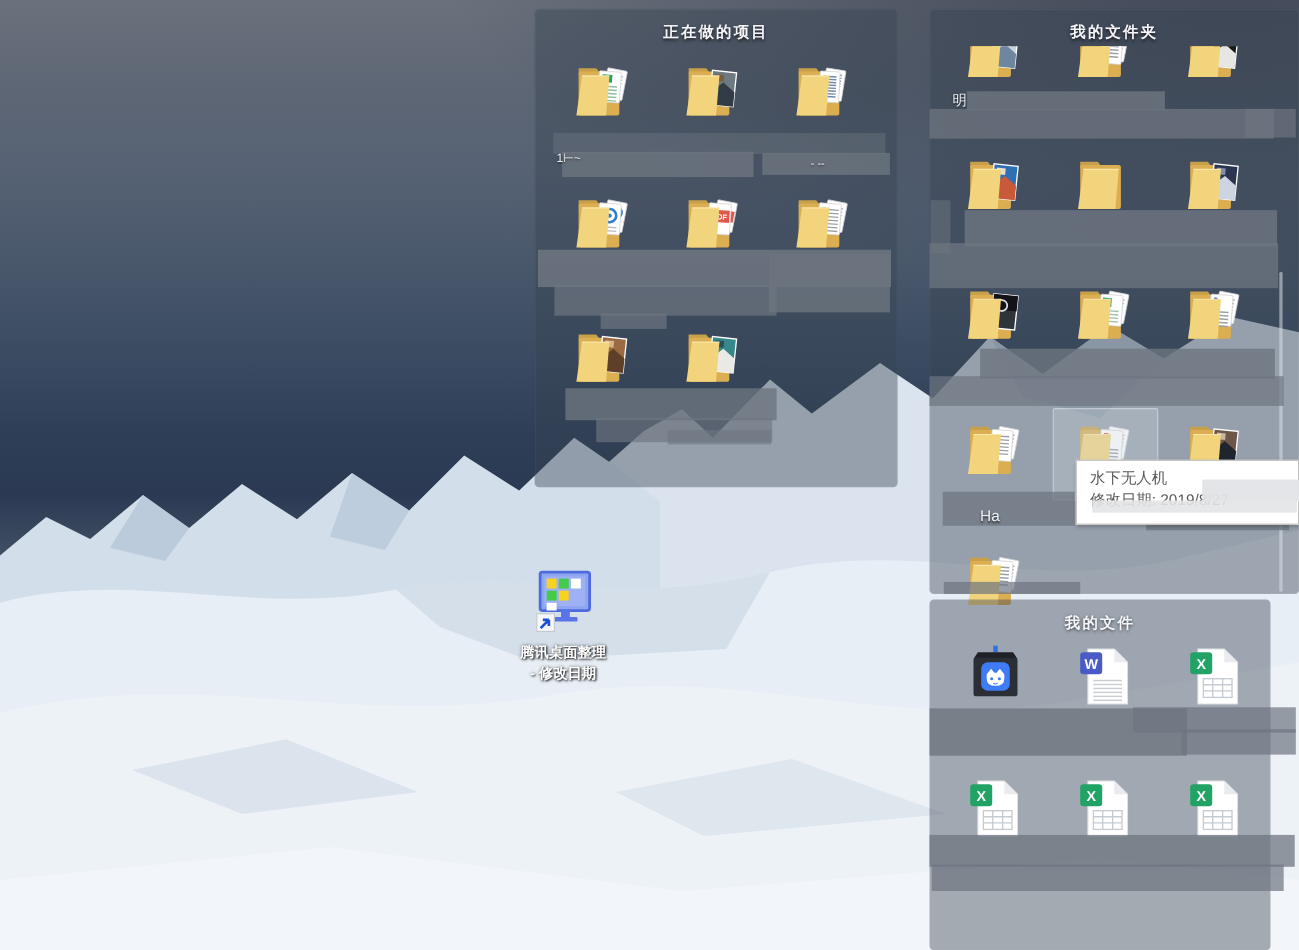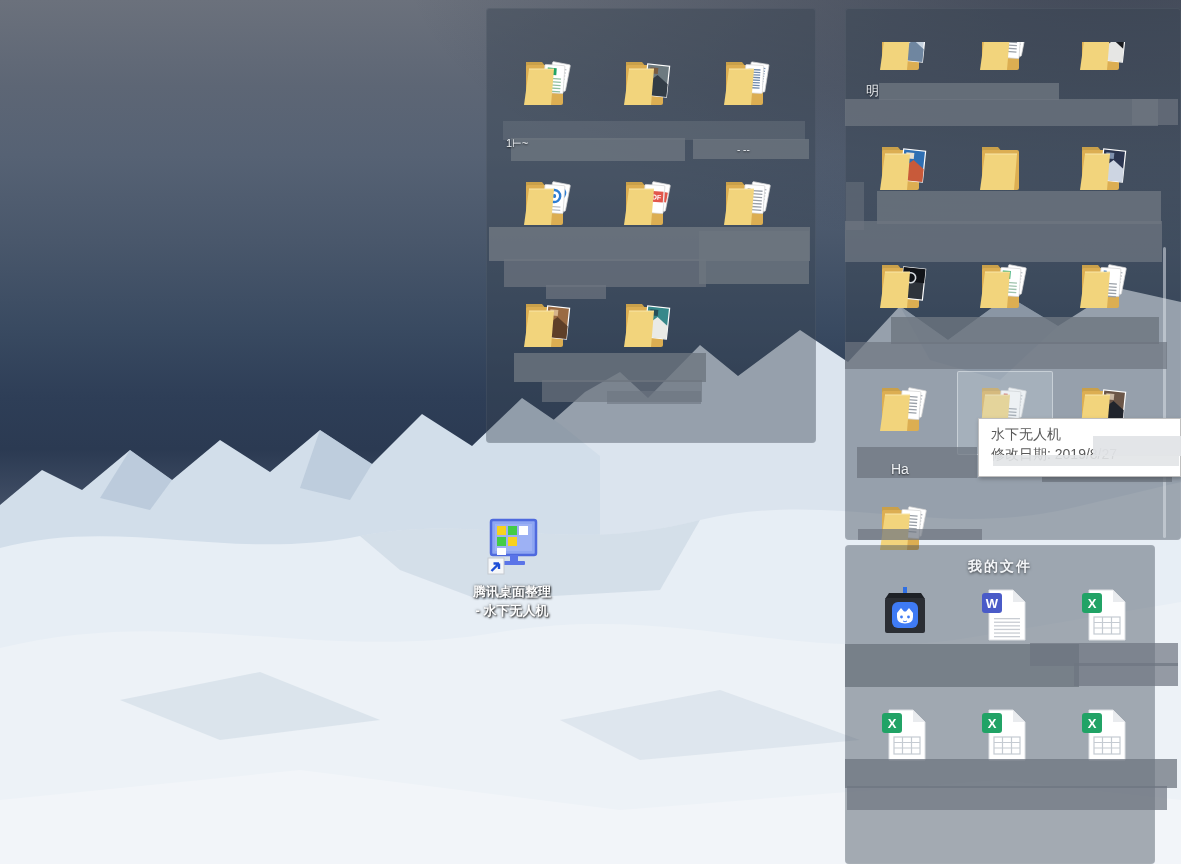--- a/index.html
+++ b/index.html
@@ -61,20 +61,21 @@
     <path d="M360,536 C480,512 560,556 700,520 L660,590 L480,600 L400,570 Z" fill="#c2d0de" opacity="0.5"></path>
 
     <path d="M0,648 C180,604 320,664 500,632 C680,602 800,668 980,636 L1181,602 L1181,864 L0,864 Z" fill="#edf2f7"></path>
     <path d="M120,700 L260,672 L380,720 L220,740 Z" fill="#ccd8e3" opacity="0.55"></path>
     <path d="M560,720 L720,690 L860,740 L640,760 Z" fill="#ccd8e3" opacity="0.45"></path>
     <path d="M0,800 L300,770 L620,810 L1000,780 L1181,800 L1181,864 L0,864 Z" fill="#f2f5f9"></path>
   </svg>
 </div>
 
 <section class="panel" id="panel-projects" style="left:486px;top:8px;width:330px;height:435px;">
+  <h2 class="panel-title">正在做的项目</h2>
 <div class="cell" style="left: 13px; top: 47px;">
       <svg width="56" height="56" viewBox="0 0 56 56">
     <path d="M5 7 h16 l4 5 H5 Z" fill="#c9a04a"></path>
     <rect x="5" y="10" width="37" height="40" rx="2" fill="#dcae52"></rect>
     <g transform="rotate(11 38 21.5)">
           <rect x="29" y="8" width="18" height="27" rx="1" fill="#fff" stroke="#d2d2d2" stroke-width="0.7"></rect>
           <rect x="32" y="13" width="12" height="1.3" fill="#b8bec4"></rect>
           <rect x="32" y="16.2" width="12" height="1.3" fill="#b8bec4"></rect>
           <rect x="32" y="19.4" width="12" height="1.3" fill="#b8bec4"></rect>
           <rect x="32" y="22.6" width="12" height="1.3" fill="#b8bec4"></rect>
@@ -224,20 +225,21 @@
     <path d="M25 30 L36 20 L47 28 L47 41 L25 41 Z" fill="#e9eae6"></path>
     <rect x="28" y="13" width="8" height="6" fill="#274f58"></rect>
         </g>
     <path d="M3 50 L8 14 H33 L30 50 Z" fill="#f2d47c"></path>
     <path d="M8 14 H33" stroke="#f9e6a8" stroke-width="1"></path>
   </svg>
     </div>
   </section>
 
 <section class="panel" id="panel-my-folders" style="left:845px;top:8px;width:336px;height:532px;">
+  <h2 class="panel-title">我的文件夹</h2>
 <div class="cell" style="left: 10px; top: 34px;">
       <div class="clipwrap" style="height: 34px;"><svg width="56" height="56" viewBox="0 0 56 56" style="margin-top: -22px;">
     <path d="M5 7 h16 l4 5 H5 Z" fill="#c9a04a"></path>
     <rect x="5" y="10" width="37" height="40" rx="2" fill="#dcae52"></rect>
     <g transform="rotate(6 36 26)">
     <rect x="25" y="10" width="22" height="31" fill="#c7d3e0" stroke="#fff" stroke-width="1.2"></rect>
     <path d="M25 30 L36 20 L47 28 L47 41 L25 41 Z" fill="#6f86a0"></path>
     <rect x="28" y="13" width="8" height="6" fill="#2f3d4f"></rect>
           </g>
     <path d="M3 50 L8 14 H33 L30 50 Z" fill="#f2d47c"></path>
@@ -568,21 +570,21 @@
       <rect x="14" y="32" width="9" height="7" fill="#ffffff"></rect>
       <rect x="27" y="39" width="8" height="6" fill="#5a74e8"></rect>
       <rect x="20" y="45" width="22" height="4" rx="1" fill="#5a74e8"></rect>
       <g>
         <rect x="5" y="42" width="16" height="16" fill="#f5f7f9" stroke="#c4c9cf"></rect>
         <path d="M8.5 55 L16 47.5 M16 47.5 h-5.5 M16 47.5 v5.5" stroke="#1d4fd7" stroke-width="2.4" fill="none"></path>
       </g>
     </svg>
   </span>
   <div class="sc-label">腾讯桌面整理</div>
-  <div class="sc-label">- 水下无人机</div>
+  <div class="sc-label">- 修改日期</div>
 </div>
 
 <div id="tooltip" style="left: 978px; top: 418px; width: 203px; height: 59px;">
   <div>水下无人机</div>
   <div>修改日期: 2019/8/27</div>
 </div>
 
 <div class="censor dark" style="left: 503px; top: 121px; width: 302px; height: 19px; background: rgba(109, 117, 128, 0.45);"></div>
 <div class="censor dark" style="left: 511px; top: 138px; width: 174px; height: 23px; background: rgba(109, 117, 128, 0.8);"></div>
 <div class="censor dark" style="left: 693px; top: 139px; width: 116px; height: 20px; background: rgba(109, 117, 128, 0.8);"></div>

